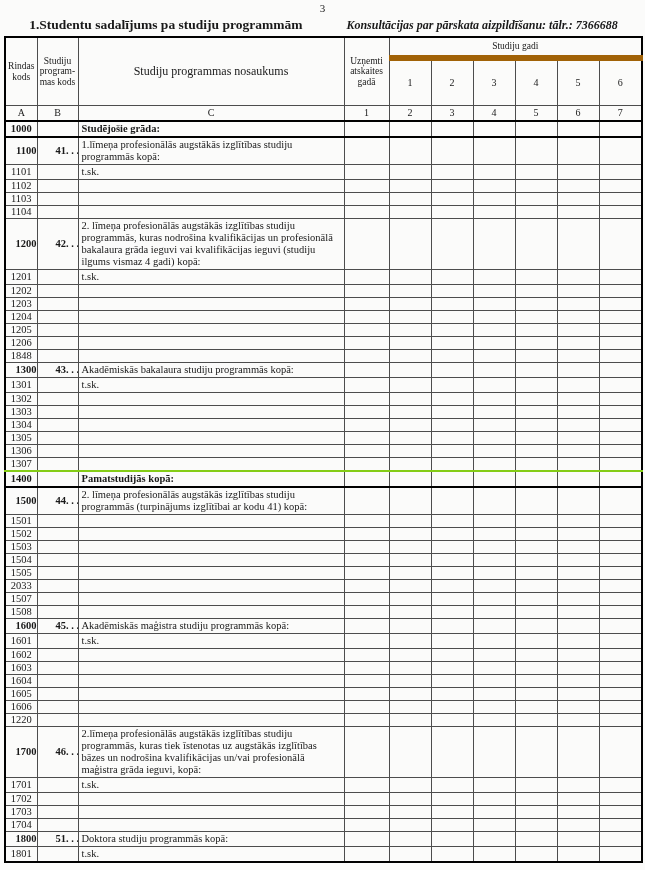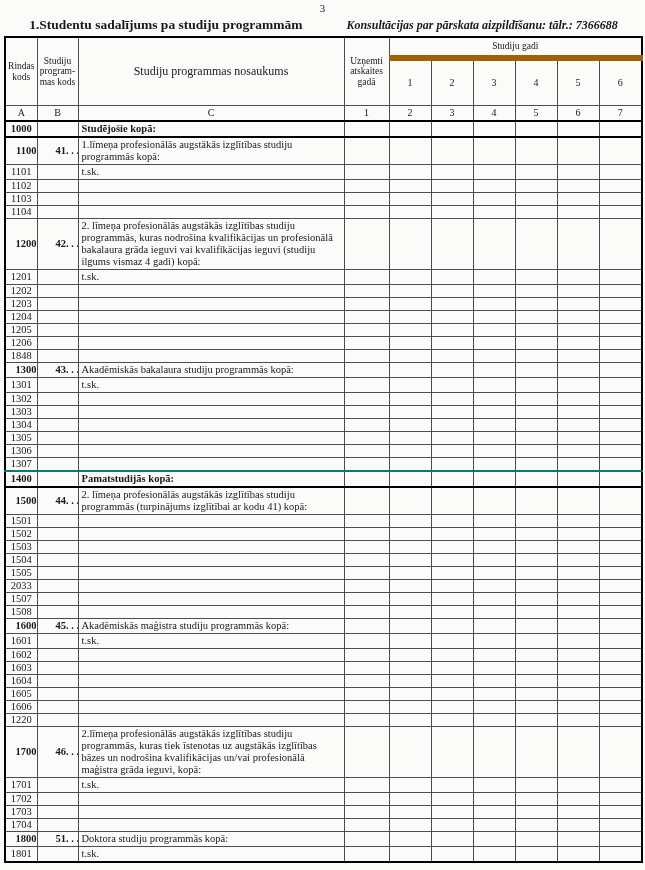--- a/index.html
+++ b/index.html
@@ -39,21 +39,21 @@
   tr.index-row td{
     height:14px;font-size:10px;text-align:center;line-height:12px;
     border-bottom:2px solid #000;
   }
   tbody tr{height:13px;}
   tbody td{font-size:10.5px;line-height:11.5px;}
   td.code{text-align:center;}
   td.prog{padding-left:18px;white-space:nowrap;}
   td.desc{padding:1px 4px 1px 3px;text-align:left;line-height:12px;}
   tr.row-section{height:16px;}
-  tr.row-section td{border-top:2px solid #0f766e;border-bottom:2px solid #000;margin-left:9px;}
+  tr.row-section td{border-top:2px solid #84cc16;border-bottom:2px solid #000;margin-left:9px;}
   tr.row-section td.code, tr.row-section td.desc{font-weight:bold;}
   tr.row-group td.code, tr.row-group td.prog{font-weight:bold;text-align:right;}
   col.c-a{width:32px;}
   col.c-b{width:41px;}
   col.c-c{width:266px;}
   col.c-u{width:45px;}
   col.c-g{width:42px;}
   col.c-g7{width:43px;}
 </style>
 </head>
@@ -105,21 +105,21 @@
       <td>4</td>
       <td>5</td>
       <td>6</td>
       <td>7</td>
     </tr>
   </thead>
   <tbody>
       <tr class="row-section">
         <td class="code">1000</td>
         <td class="prog"></td>
-        <td class="desc">Studējošie kopā:</td>
+        <td class="desc">Studējošie grāda:</td>
         <td class="val"></td>
         <td class="val"></td>
         <td class="val"></td>
         <td class="val"></td>
         <td class="val"></td>
         <td class="val"></td>
         <td class="val"></td>
       </tr>
       <tr class="row-group">
         <td class="code">1100</td>

